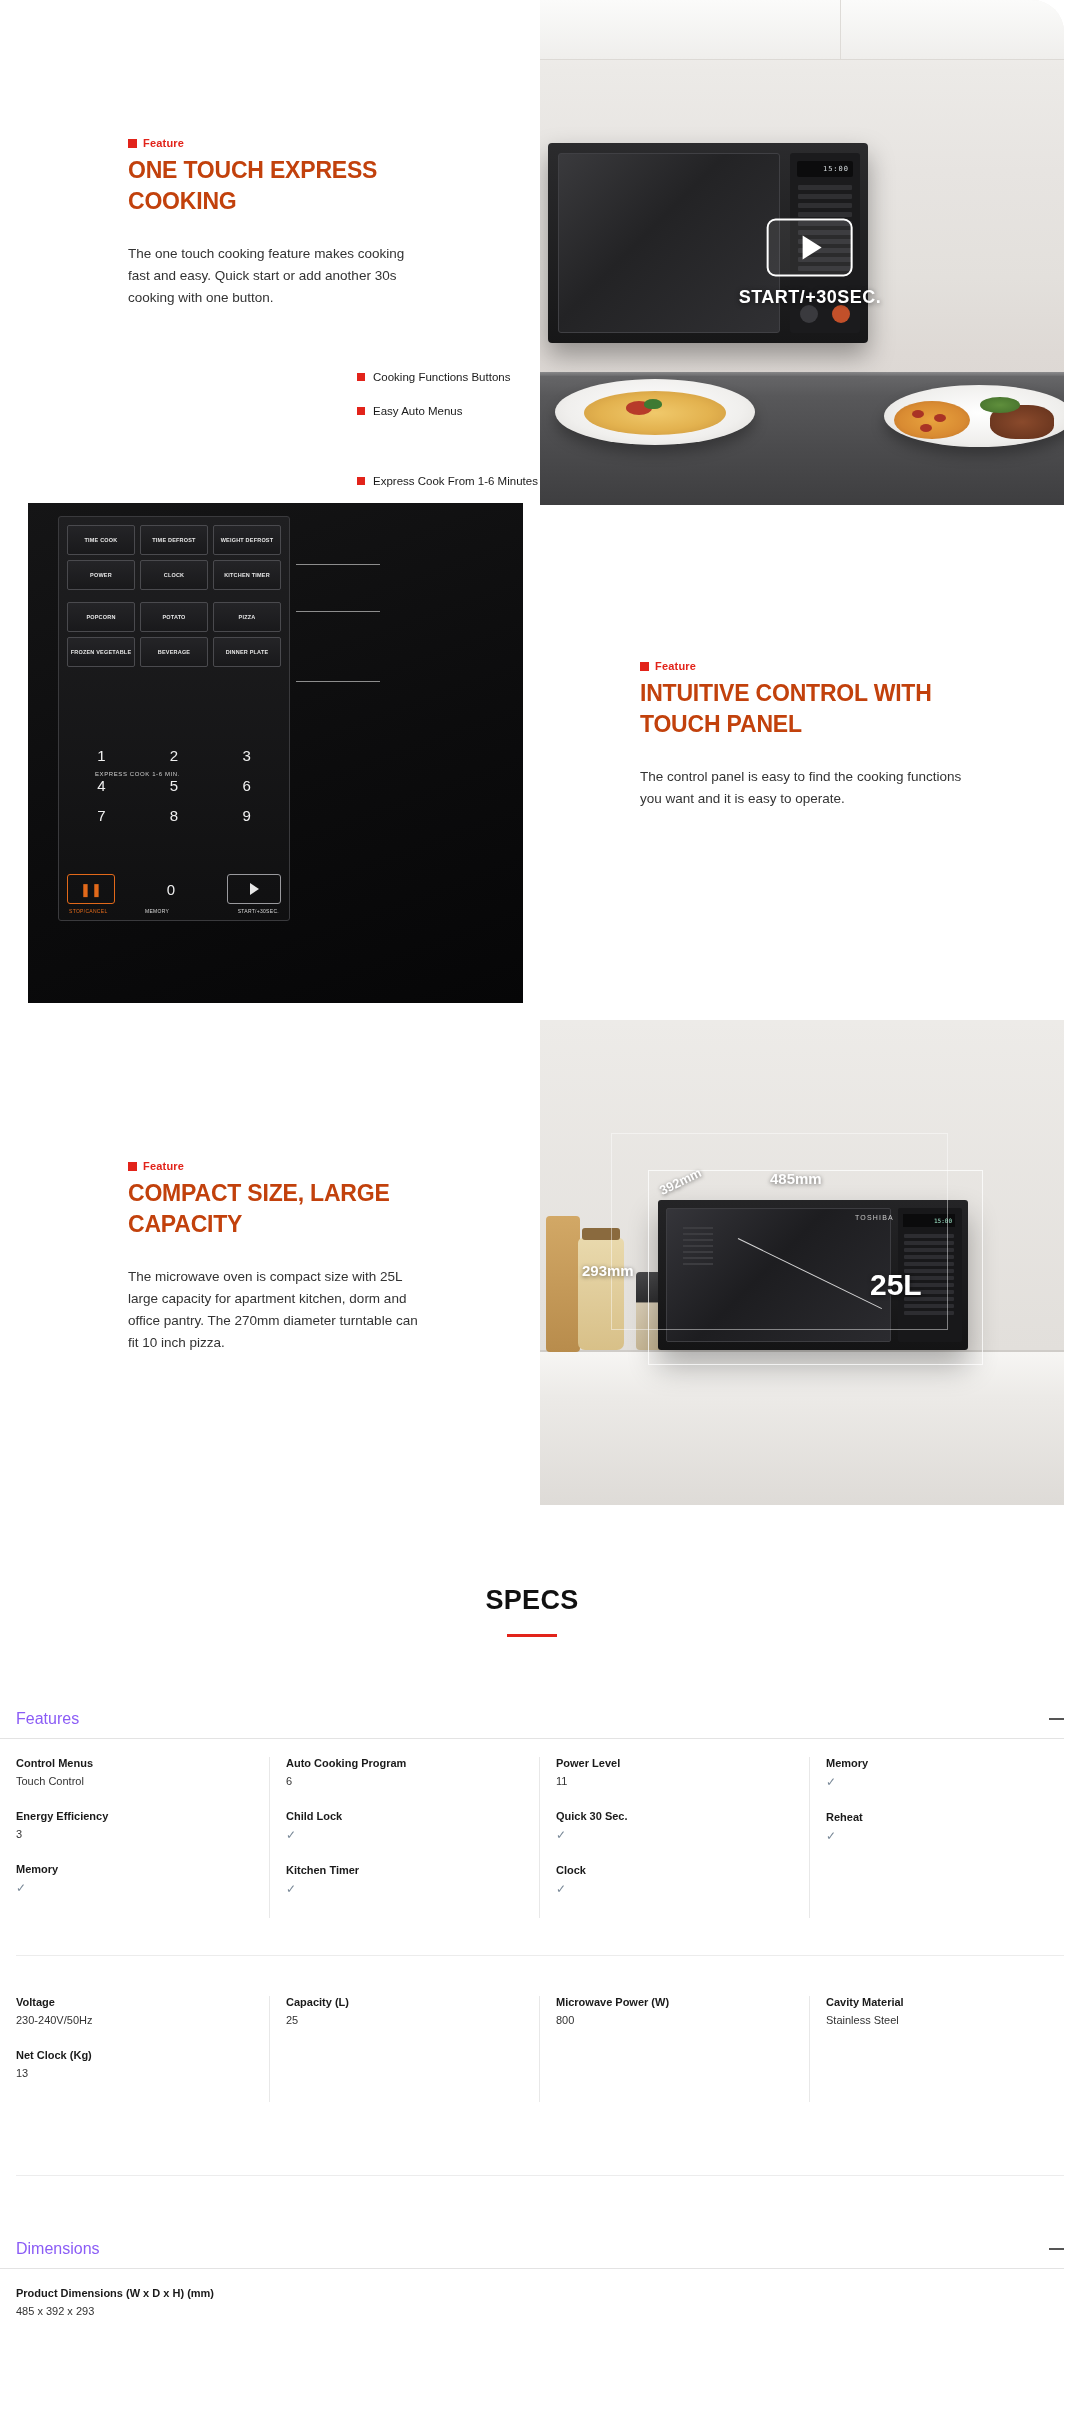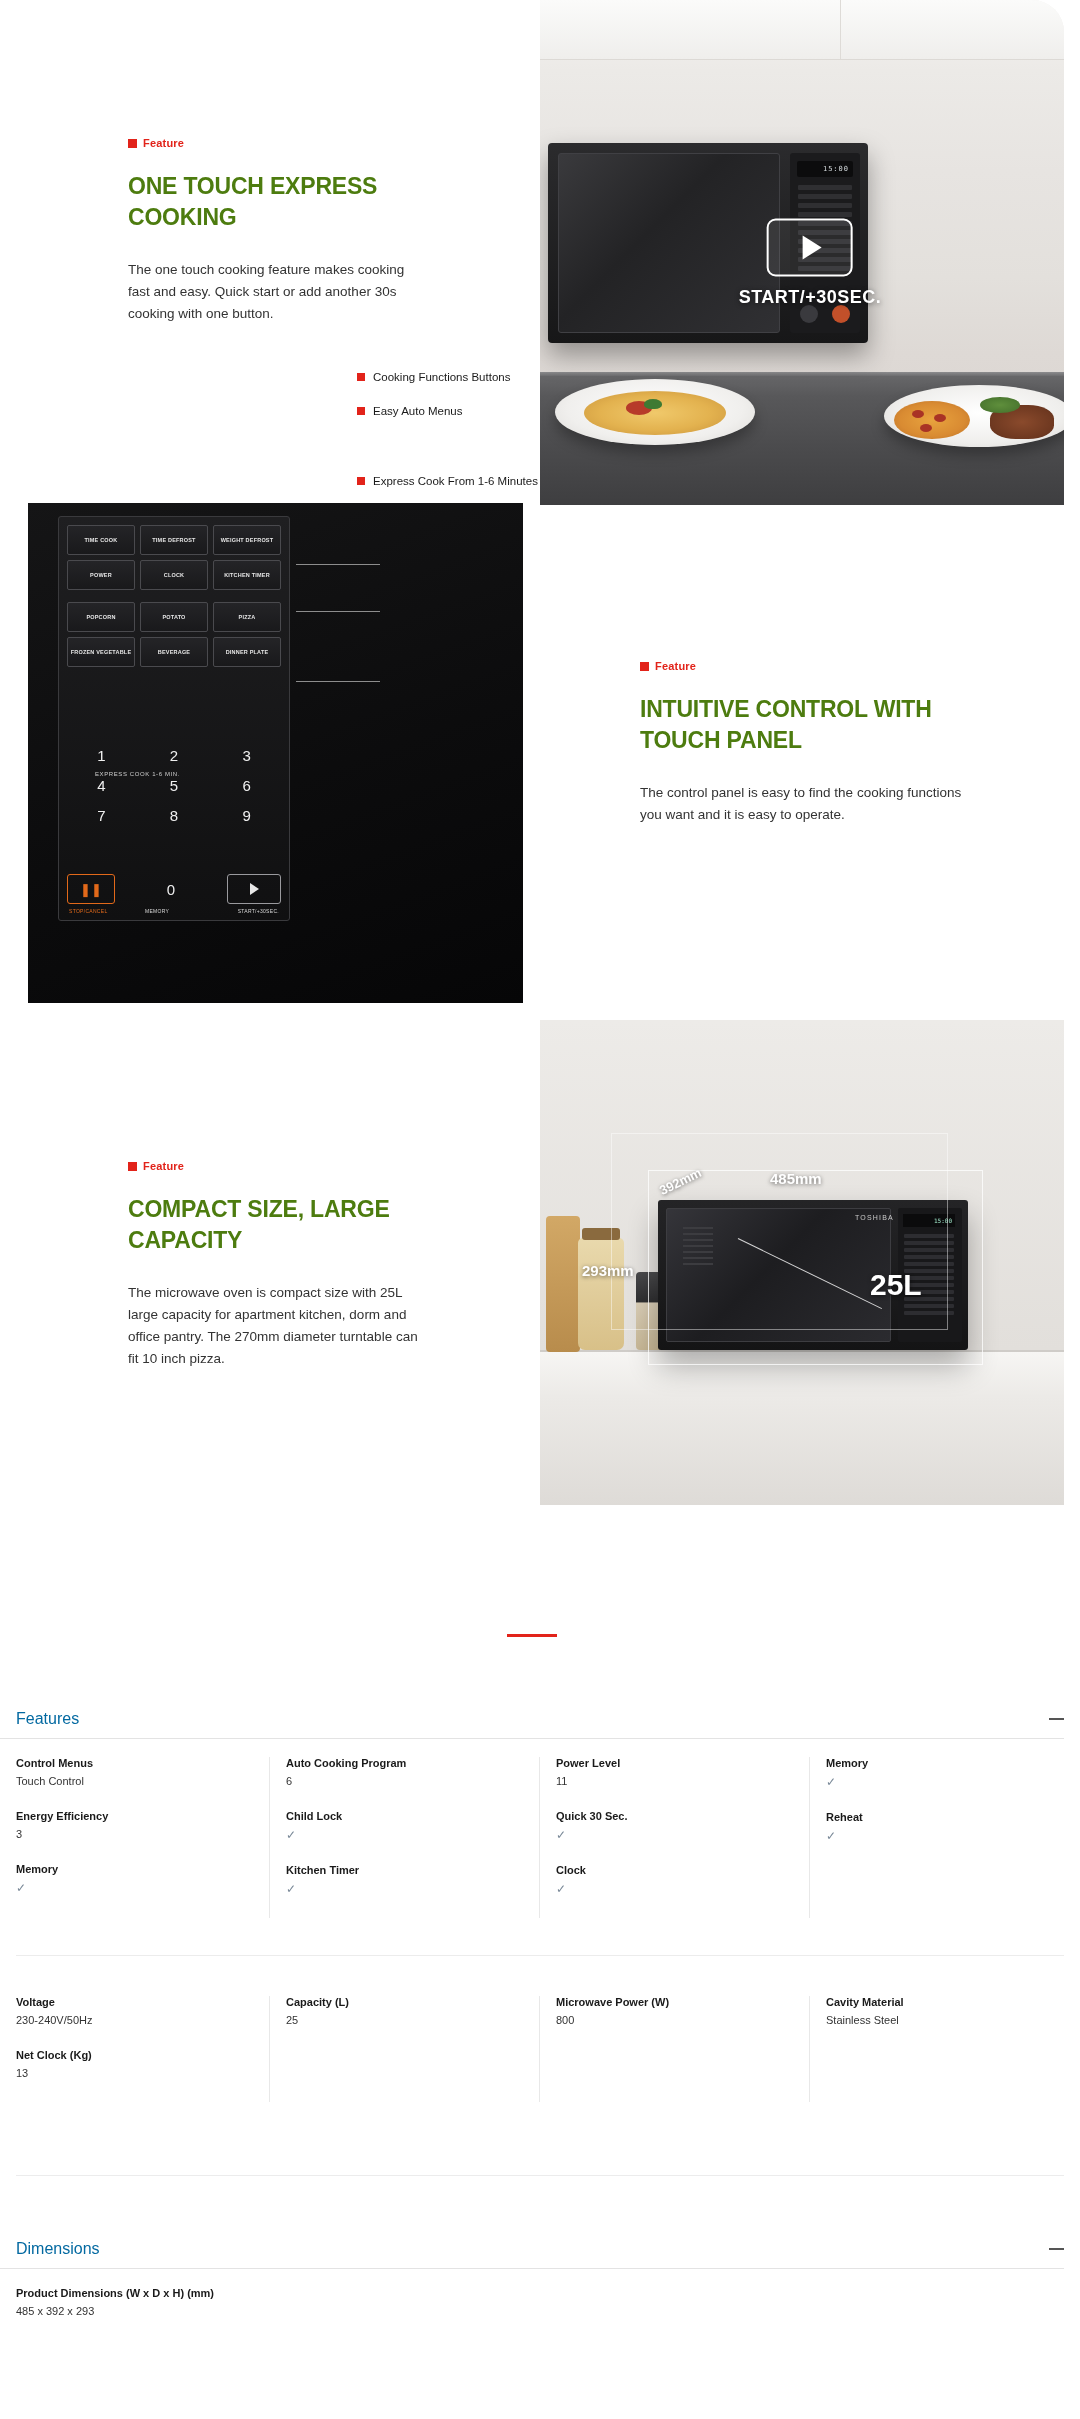--- a/index.html
+++ b/index.html
@@ -12,22 +12,22 @@
   }
   .page { position: relative; width: 1064px; height: 2419px; overflow: hidden; border-radius: 32px; }
 
   
   .feature-tag {
     display: flex; align-items: center; gap: 6px;
     font-size: 11px; font-weight: bold; color: #e2231a; letter-spacing: .2px;
   }
   .feature-tag .sq { width: 9px; height: 9px; background: #e2231a; display: block; }
   .feature-title {
-    font-size: 23px; font-weight: bold; line-height: 1.35; color: #4d7c0f;
-    margin-top: 22px; letter-spacing: -.2px;
+    font-size: 23px; font-weight: bold; line-height: 1.35; color: #c2410c;
+    margin-top: 6px; letter-spacing: -.2px;
   }
   .feature-body {
     font-size: 13.5px; line-height: 1.62; color: #333; margin-top: 26px;
   }
 
   
   .sec1-text { position: absolute; left: 128px; top: 137px; width: 300px; }
   .sec1-img {
     position: absolute; left: 540px; top: 0; width: 540px; height: 505px;
     overflow: hidden;
@@ -283,21 +283,21 @@
   .specs-rule {
     position: absolute; left: 50%; top: 1634px; transform: translateX(-50%);
     width: 50px; height: 3px; background: #e2231a;
   }
 
   .acc { position: absolute; left: 0; width: 1080px; }
   .acc-head {
     display: flex; align-items: center; justify-content: space-between;
     padding: 0 16px 10px 16px; border-bottom: 1px solid #e3e3e3;
   }
-  .acc-title { font-size: 16px; color: #0369a1; }
+  .acc-title { font-size: 16px; color: #8b5cf6; }
   .acc-minus { width: 15px; height: 2px; background: #555; }
   .spec-grid { display: flex; padding-top: 18px; }
   .spec-col { width: 270px; padding: 0 16px; border-right: 1px solid #e8e8e8; }
   .spec-col:last-child { border-right: none; }
   .spec-item { margin-bottom: 22px; }
   .spec-label { font-size: 11px; font-weight: bold; color: #1a1a1a; }
   .spec-value { font-size: 11px; color: #333; margin-top: 6px; min-height: 13px; }
   .check { color: #7b8a99; font-size: 12px; }
   .divider { position: absolute; left: 16px; width: 1048px; height: 1px; background: #ececec; }
 </style>
@@ -498,20 +498,21 @@
 
     <div class="dimbox"></div>
     <div class="diag"></div>
 
     <div class="dimtxt d-485">485mm</div>
     <div class="dimtxt d-392">392mm</div>
     <div class="dimtxt d-293">293mm</div>
     <div class="dimtxt d-25l">25L</div>
   </div>
 
+  <div class="specs-h">SPECS</div>
   <div class="specs-rule"></div>
 
   <div class="acc" style="top:1710px;">
     <div class="acc-head">
       <div class="acc-title">Features</div>
       <div class="acc-minus"></div>
     </div>
     <div class="spec-grid">
       <div class="spec-col">
         <div class="spec-item">

